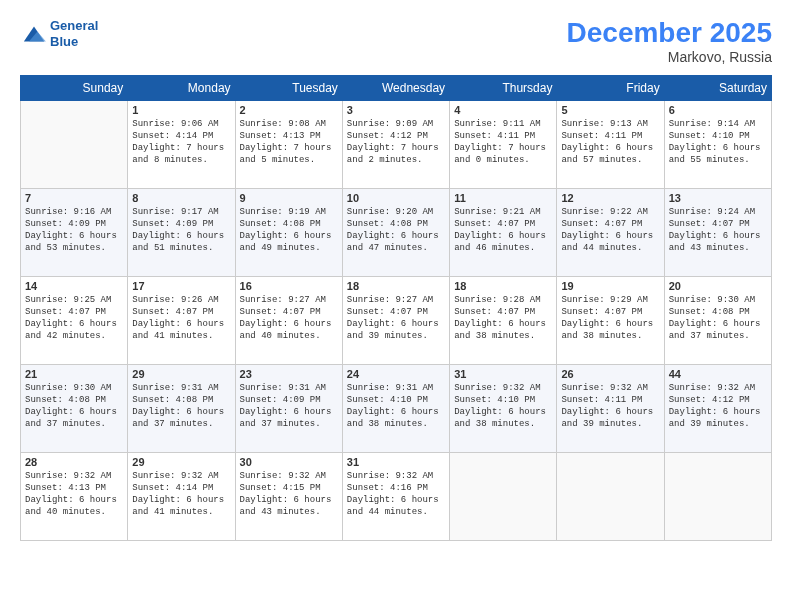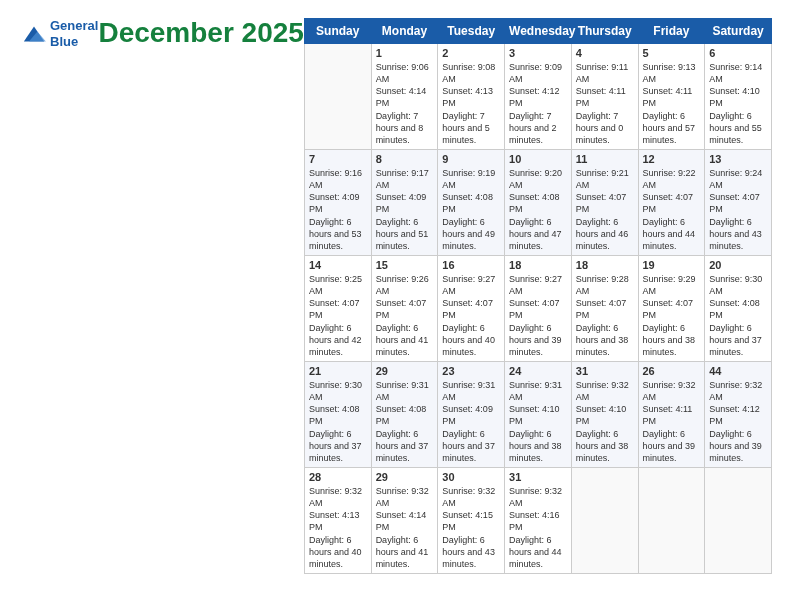--- a/index.html
+++ b/index.html
@@ -8,21 +8,21 @@
       background: #fff;
       width: 792px;
       height: 612px;
       overflow: hidden;
     }
     .page {
       width: 792px;
       height: 545px;
       padding: 18px 20px 10px 20px;
       display: flex;
-      flex-direction: row;
+      flex-direction: column;
     }
     .header {
       display: flex;
       justify-content: space-between;
       align-items: flex-start;
       margin-bottom: 10px;
     }
     .logo {
       display: flex;
       align-items: center;
@@ -38,62 +38,63 @@
     .logo-icon {
       width: 28px;
       height: 22px;
     }
     .title-block {
       text-align: right;
     }
     .title-block h1 {
       font-size: 28px;
       font-weight: bold;
-      color: #15803d;
+      color: #3b82f6;
       line-height: 1.1;
     }
     .title-block h2 {
       font-size: 14px;
       font-weight: normal;
       color: #444;
     }
     .calendar {
       flex: 1;
       border: 1px solid #ccc;
       border-collapse: collapse;
       width: 100%;
       table-layout: fixed;
     }
     .calendar th {
       background: #1a5ca8;
       color: #fff;
       font-size: 12px;
-      font-weight: bold;
+      font-weight: normal;
       padding: 5px 4px;
-      text-align: center;
+      text-align: right;
       border: 1px solid #1a5ca8;
     }
     .calendar td {
       border: 1px solid #ccc;
       vertical-align: top;
       padding: 3px 4px;
       font-size: 9.5px;
       color: #333;
       height: 88px;
     }
     .day-num {
       font-size: 11px;
       font-weight: bold;
       margin-bottom: 2px;
       display: block;
     }
     .cell-info {
       font-size: 9px;
       line-height: 1.35;
       color: #333;
+      font-family: Liberation Mono, monospace;
     }
     .empty-cell {
       background: #f9f9f9;
     }
     .row-alt td {
       background: #f4f6fb;
     }
   </style>
 </head>
 <body>
@@ -105,20 +106,21 @@
         <polygon points="4,22 16,4 28,22" fill="#1a5ca8"></polygon>
         <polygon points="10,22 20,10 30,22" fill="#4d90d4" opacity="0.7"></polygon>
       </svg>
       <div class="logo-text">
         <div><span class="blue">General</span></div>
         <div><span class="blue">Blue</span></div>
       </div>
     </div>
     <div class="title-block">
       <h1>December 2025</h1>
+      <h2>Markovo, Russia</h2>
     </div>
   </div>
 
   <table class="calendar">
     <thead>
       <tr>
         <th>Sunday</th>
         <th>Monday</th>
         <th>Tuesday</th>
         <th>Wednesday</th>
@@ -240,21 +242,21 @@
         <tr>
           <td>
         <span class="day-num">14</span>
         <div class="cell-info">
           Sunrise: 9:25 AM<br>
           Sunset: 4:07 PM<br>
           Daylight: 6 hours and 42 minutes.
         </div>
       </td>
           <td>
-        <span class="day-num">15</span>
+        <span class="day-num">17</span>
         <div class="cell-info">
           Sunrise: 9:26 AM<br>
           Sunset: 4:07 PM<br>
           Daylight: 6 hours and 41 minutes.
         </div>
       </td>
           <td>
         <span class="day-num">16</span>
         <div class="cell-info">
           Sunrise: 9:27 AM<br>

